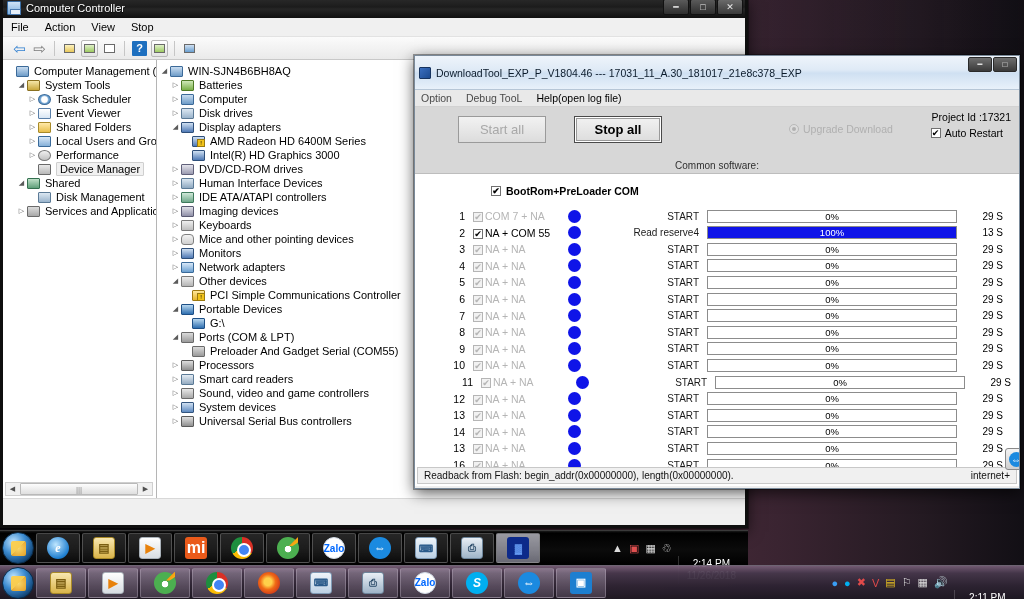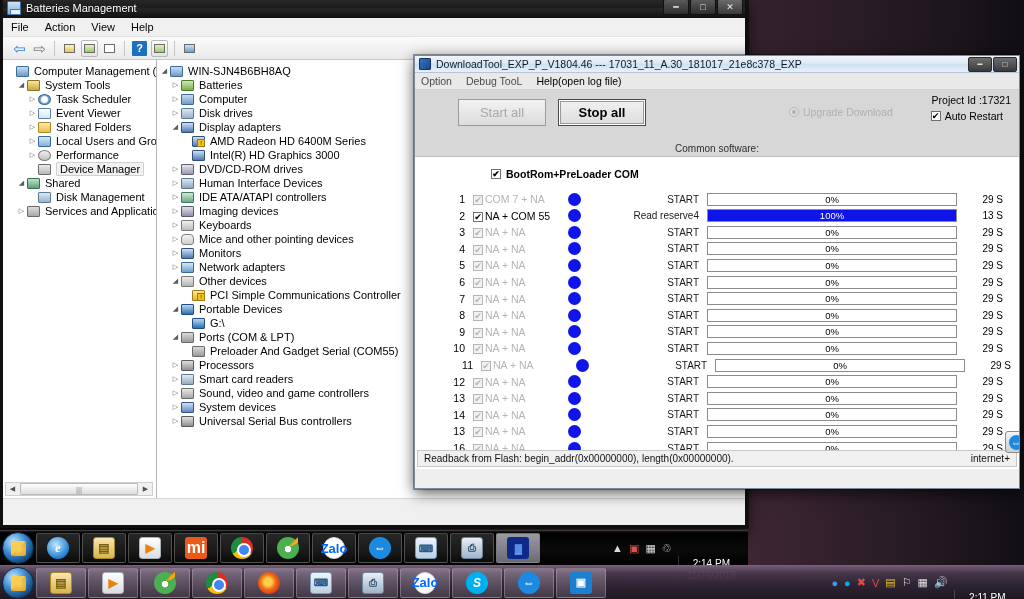--- a/index.html
+++ b/index.html
@@ -172,21 +172,21 @@
   }
   #cm-status { height:22px; background:#f0f0f0; border-top:1px solid #d8d8d8; }
 
   
   #dtwin {
     left:414px; top:55px; width:606px; height:434px;
     border:1px solid #7a8a9a;
     background:#efefef;
   }
   #dt-titlebar {
-    height:17px;
+    height:34px;
     background:linear-gradient(180deg,#eef4fb 0%, #dfeaf6 42%, #cfe0f2 52%, #e8f1fa 100%);
     display:flex; align-items:center; padding-left:4px;
     border-bottom:1px solid #b6c6d6;
     position:relative;
   }
   #dt-titlebar .ticon {
     width:12px; height:12px; margin-right:5px; flex:0 0 auto;
     background:linear-gradient(135deg,#3a6fc0,#1b4a90);
     border:1px solid #16335f; border-radius:1px;
   }
@@ -209,21 +209,21 @@
     height:67px; background:#d7d7d7; position:relative;
     border-bottom:1px solid #bdbdbd;
   }
   #btn-startall, #btn-stopall {
     position:absolute; top:9px; width:88px; height:27px;
     background:linear-gradient(180deg,#f2f2f2,#dcdcdc);
     border:1px solid #9a9a9a;
     font-size:13px; text-align:center; line-height:25px;
   }
   #btn-startall { left:43px; color:#a8a8a8; font-weight:normal; }
-  #btn-stopall  { left:143px; color:#000; font-weight:bold;
+  #btn-stopall  { left:159px; color:#000; font-weight:bold;
     border:1px solid #4a4a4a;
     box-shadow:inset 0 0 0 1px #fff, inset 0 0 0 2px #9a9a9a; }
   #upgrade-dl {
     position:absolute; left:374px; top:16px;
     color:#b0b0b0; font-size:10.5px; display:flex; align-items:center; gap:4px;
   }
   #upgrade-dl .radio {
     width:10px; height:10px; border-radius:50%; border:1px solid #b8b8b8;
     background:#dcdcdc; position:relative;
   }
@@ -358,21 +358,21 @@
   .gi-media  { background:linear-gradient(180deg,#fefefe,#d8dde2); border:1px solid #aab2ba; color:#e8820c; }
   .gi-mi     { background:#ea5a1a; color:#fff; font-size:16px; }
   .gi-chrome { background:conic-gradient(#d93025 0 33%, #fbbc04 33% 66%, #1e8e3e 66% 100%); border-radius:50%;
                position:relative; }
   .gi-chrome:after{ content:""; position:absolute; left:6px; top:6px; width:10px; height:10px;
                border-radius:50%; background:#4285f4; border:2px solid #fff; }
   .gi-green  { background:radial-gradient(circle at 50% 55%, #fff 0 18%, #4caf50 22% 100%);
                border-radius:50%; position:relative; }
   .gi-green:after{ content:""; position:absolute; right:1px; top:0; width:9px; height:9px;
                background:linear-gradient(135deg,#ff7a18,#f4c20d); clip-path:polygon(0 100%,100% 0,100% 60%,40% 100%); }
-  .gi-zalo   { background:#fff; border-radius:50%; color:#0068ff; font-size:13px; border:1px solid #cfd8e3; }
+  .gi-zalo   { background:#fff; border-radius:50%; color:#0068ff; font-size:10px; border:1px solid #cfd8e3; }
   .gi-tv     { background:#1b8ae0; border-radius:50%; color:#fff; font-size:12px; }
   .gi-remote { background:linear-gradient(180deg,#eef4fa,#bcd0e4); border:1px solid #7f9ab5; color:#2a5a8a; font-size:10px; }
   .gi-printer{ background:linear-gradient(180deg,#e8eef5,#9fb4c8); border:1px solid #6e869c; color:#2a4a68; font-size:10px; }
   .gi-blue   { background:#0d2a8a; color:#6fa8ff; font-size:10px; letter-spacing:-1px; }
   .gi-ff     { background:radial-gradient(circle at 45% 45%, #ffd04a 0 22%, #f06a16 45%, #cf3a1a 75%, #7a2090);
                border-radius:50%; }
   .gi-skype  { background:#00aff0; border-radius:50%; color:#fff; font-size:12px; font-style:italic; }
   .gi-screen { background:#1d7fd0; border-radius:3px; color:#fff; font-size:11px; }
 </style>
 </head>
@@ -380,33 +380,33 @@
 
 <div id="desktop">
   <div class="blur1"></div>
   <div class="stripes"></div>
 </div>
 
 <div class="win" id="cmwin">
 
   <div id="cm-titlebar">
     <span class="ticon"></span>
-    <span id="cm-title-text">Batteries Management</span>
+    <span id="cm-title-text">Computer Controller</span>
     <span class="wbtns">
       <span class="wbtn">━</span>
       <span class="wbtn">□</span>
       <span class="wbtn close">✕</span>
     </span>
   </div>
 
   <div id="cm-menubar">
     <span>File</span>
     <span>Action</span>
     <span>View</span>
-    <span>Help</span>
+    <span>Stop</span>
   </div>
 
   <div id="cm-toolbar">
     <span class="tb arrow-l">⇦</span>
     <span class="tb arrow-r">⇨</span>
     <span class="tbsep"></span>
     <span class="tb">
         <span class="sq y"></span>
       </span>
     <span class="tb box">

